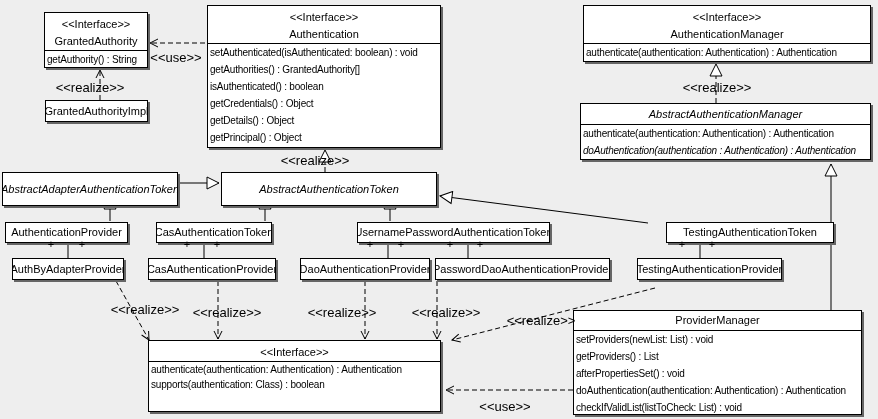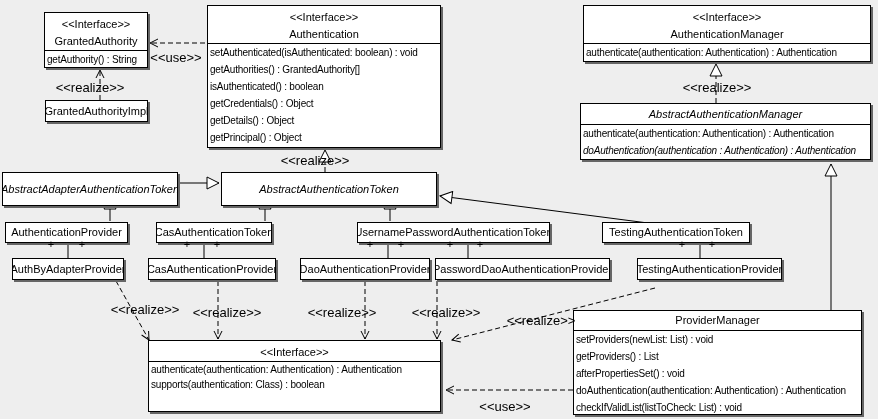--- a/index.html
+++ b/index.html
@@ -128,21 +128,21 @@
   </div>
 
   <div class="cls simple" style="left:156px;top:222px;width:116px;height:21px">
     <div class="cname">CasAuthenticationToken</div>
   </div>
 
   <div class="cls simple" style="left:357px;top:222px;width:193px;height:21px">
     <div class="cname">UsernamePasswordAuthenticationToken</div>
   </div>
 
-  <div class="cls simple" style="left:602px;top:222px;width:148px;height:21px">
+  <div class="cls simple" style="left:666px;top:222px;width:168px;height:21px">
     <div class="cname">TestingAuthenticationToken</div>
   </div>
 
   <div class="cls simple" style="left:12px;top:258px;width:112px;height:22px">
     <div class="cname">AuthByAdapterProvider</div>
   </div>
 
   <div class="cls simple" style="left:148px;top:258px;width:128px;height:22px">
     <div class="cname">CasAuthenticationProvider</div>
   </div>

